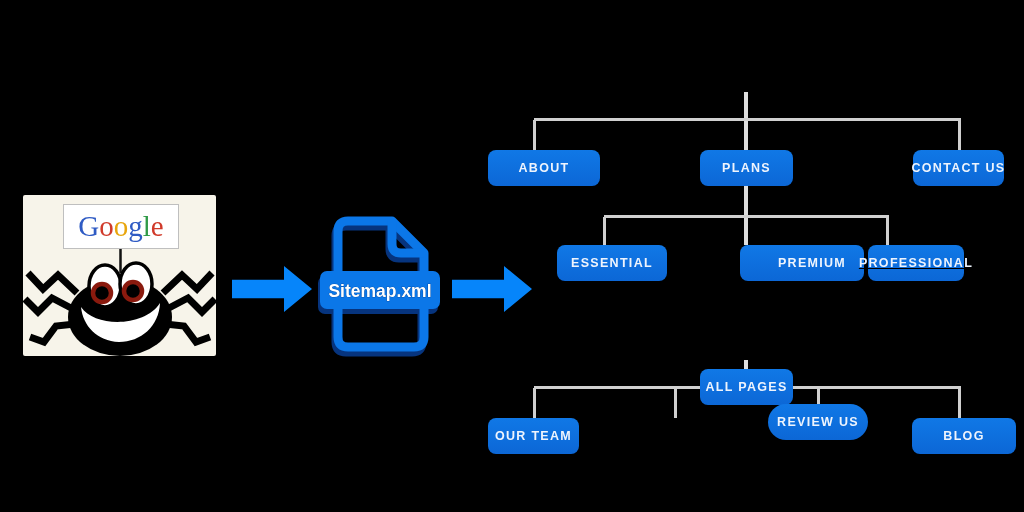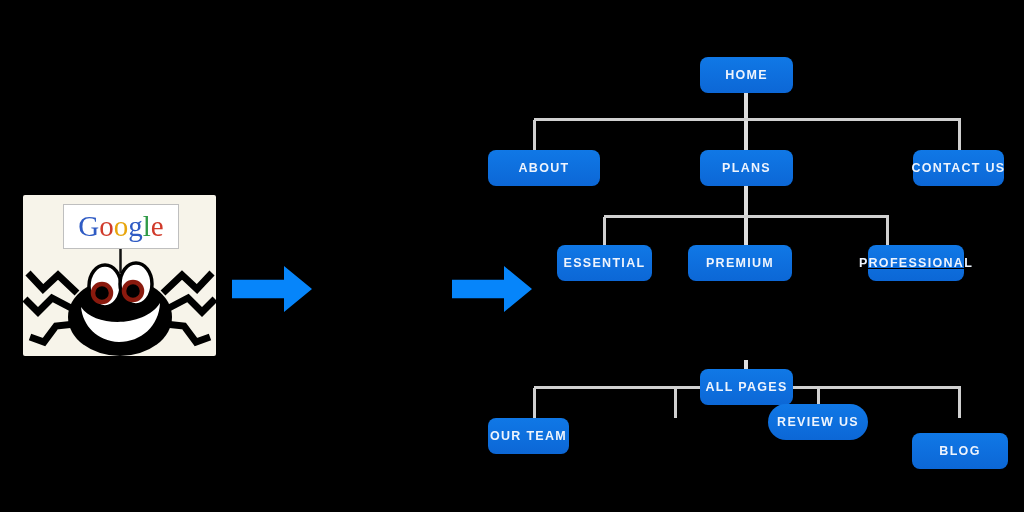--- a/index.html
+++ b/index.html
@@ -64,65 +64,70 @@
         <span class="gl-y">o</span>
         <span class="gl-b">g</span>
         <span class="gl-g">l</span>
         <span class="gl-r">e</span>
     </div>
   </div>
 
   <div class="flow-arrow" style="left:232px;top:266px;"></div>
   <div class="flow-arrow" style="left:452px;top:266px;"></div>
 
+  <div class="sitemap-icon">
+    <svg width="124" height="146" viewBox="0 0 124 146">
+      <path d="M30 8 H74 L106 40 V124 Q106 134 96 134 H30 Q20 134 20 124 V18 Q20 8 30 8 Z" fill="none" stroke="#0b77e8" stroke-width="9" stroke-linejoin="round"></path>
+      <path d="M74 8 V31 Q74 40 83 40 H106" fill="none" stroke="#0b77e8" stroke-width="9" stroke-linejoin="round"></path>
+      <rect x="2" y="58" width="120" height="38" rx="7" fill="#0b77e8"></rect>
+      <text x="62" y="84" text-anchor="middle" font-family="Liberation Sans, sans-serif" font-size="17.5" font-weight="bold" fill="#ffffff" stroke="#053e8c" stroke-width="0.6" paint-order="stroke">Sitemap.xml</text>
+    </svg>
+  </div>
 
   <div class="cline cstub" style="left:744px;top:92px;width:4px;height:58px;"></div>
   <div class="cline" style="left:534px;top:118px;width:427px;height:3px;"></div>
   <div class="cline" style="left:533px;top:120px;width:3px;height:30px;"></div>
   <div class="cline" style="left:958px;top:120px;width:3px;height:30px;"></div>
 
   <div class="cline cstub" style="left:744px;top:186px;width:4px;height:59px;"></div>
   <div class="cline" style="left:604px;top:215px;width:285px;height:3px;"></div>
   <div class="cline" style="left:603px;top:217px;width:3px;height:28px;"></div>
   <div class="cline" style="left:886px;top:217px;width:3px;height:28px;"></div>
 
   <div class="cline cstub" style="left:744px;top:360px;width:4px;height:28px;"></div>
   <div class="cline" style="left:534px;top:386px;width:427px;height:3px;"></div>
   <div class="cline" style="left:533px;top:388px;width:3px;height:30px;"></div>
   <div class="cline" style="left:674px;top:388px;width:3px;height:30px;"></div>
   <div class="cline" style="left:817px;top:388px;width:3px;height:30px;"></div>
   <div class="cline" style="left:958px;top:388px;width:3px;height:30px;"></div>
 
-  <div class="node" style="left:700px;top:57px;width:93px;">
-    <span>HOME</span>
-  </div>
   <div class="node" style="left:488px;top:150px;width:112px;">
     <span>ABOUT</span>
   </div>
   <div class="node" style="left:700px;top:150px;width:93px;text-align:center;">
     <span>PLANS</span>
   </div>
   <div class="node" style="left:913px;top:150px;width:91px;">
     <span>CONTACT US</span>
   </div>
-  <div class="node" style="left:557px;top:245px;width:95px;">
+  <div class="node" style="left:557px;top:245px;width:110px;">
     <span>ESSENTIAL</span>
   </div>
-  <div class="node" style="left:688px;top:245px;width:104px;">
+  <div class="node" style="left:740px;top:245px;width:104px;padding-left:20px;">
     <span>PREMIUM</span>
   </div>
   <div class="node" style="left:868px;top:245px;width:96px;text-decoration:underline;">
     <span>PROFESSIONAL</span>
   </div>
   <div class="node" style="left:700px;top:324px;width:93px;margin-top:45px;">
     <span>ALL PAGES</span>
   </div>
-  <div class="node" style="left:488px;top:418px;width:81px;text-align:center;">
+  <div class="node" style="left:488px;top:418px;width:91px;text-align:center;">
     <span>OUR TEAM</span>
   </div>
   <div class="node" style="left:768px;top:404px;width:100px;border-radius:18px;">
     <span>REVIEW US</span>
   </div>
-  <div class="node" style="left:912px;top:433px;width:96px;">
+  <div class="node" style="left:912px;top:418px;width:104px;">
     <span>BLOG</span>
   </div>
 
 </div>
 
 </body></html>

